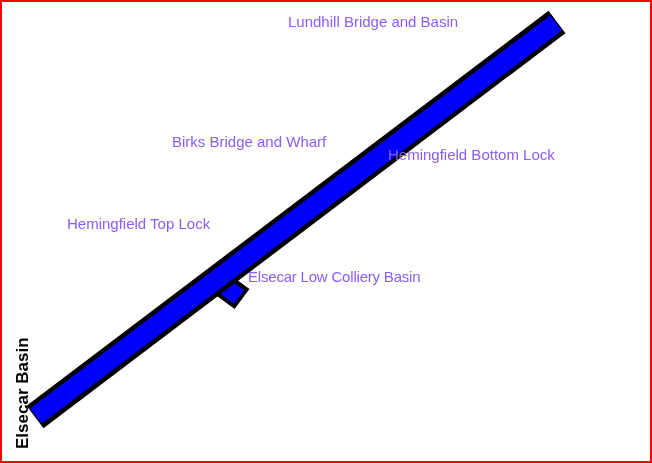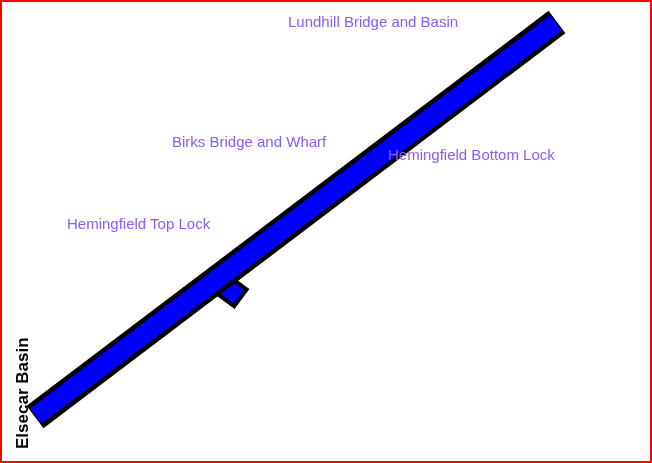--- a/index.html
+++ b/index.html
@@ -76,18 +76,19 @@
   </svg>
 
   <div class="label lbl-lundhill">Lundhill Bridge and Basin</div>
 
   <div class="label lbl-birks">Birks Bridge and Wharf</div>
 
   <div class="label lbl-hemi-bot">Hemingfield Bottom Lock</div>
 
   <div class="label lbl-hemi-top">Hemingfield Top Lock</div>
 
+  <div class="label lbl-low-coll">Elsecar Low Colliery Basin</div>
 
 
 
   <div class="label-vertical lbl-elsecar-basin">Elsecar Basin</div>
 
 </div>
 
 </body></html>

